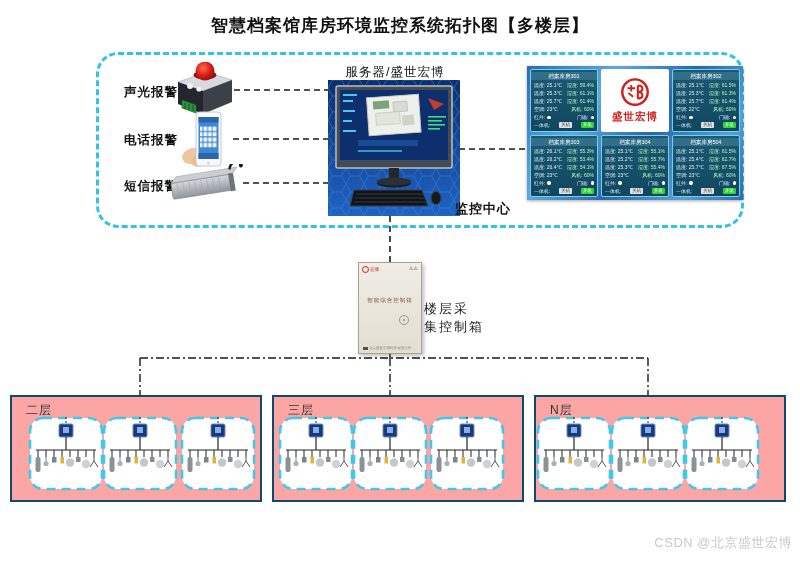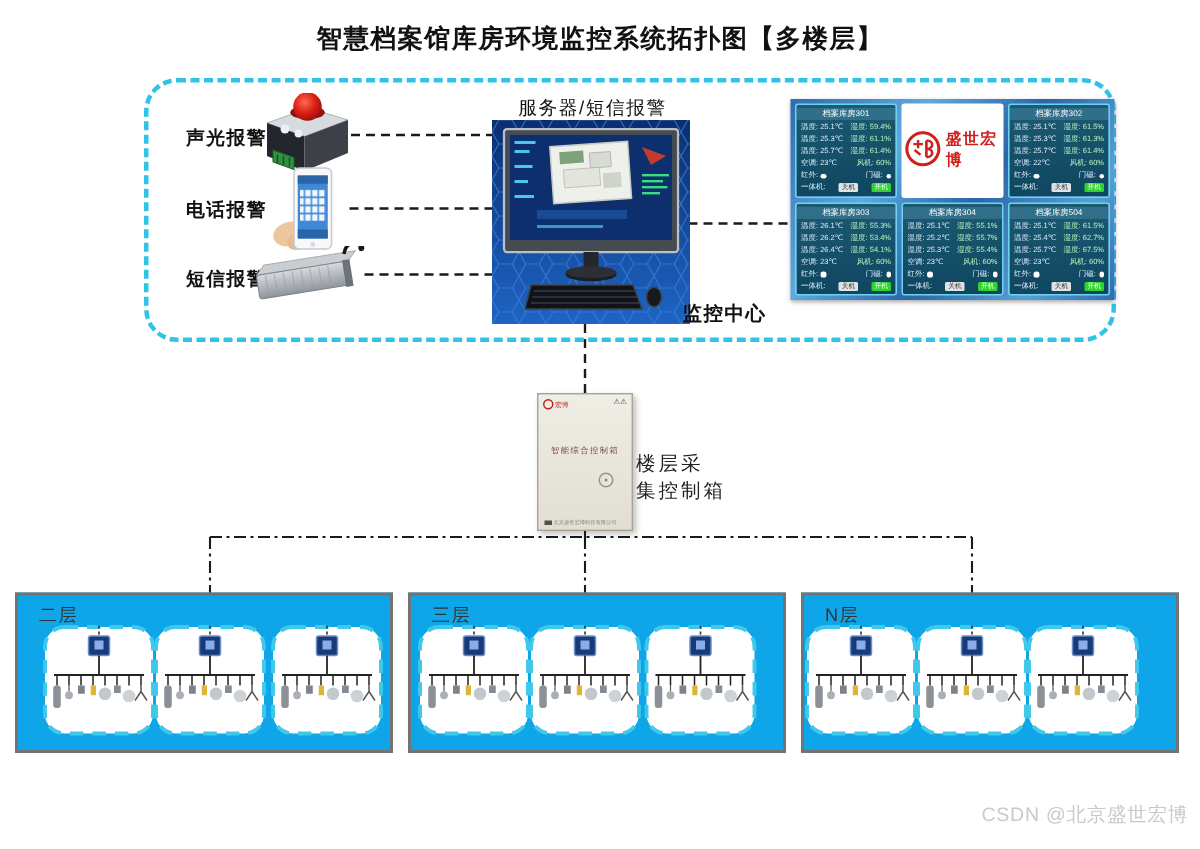--- a/index.html
+++ b/index.html
@@ -25,34 +25,34 @@
   .tile{position:relative;border-radius:2px;overflow:hidden;}
   .tile.panel{border:1px solid #6fd3ef;background:linear-gradient(#1c5a72,#0f4660);display:flex;flex-direction:column;justify-content:space-evenly;}
   .p-head{font-size:5.5px;line-height:8px;color:#fff;text-align:center;background:rgba(150,215,255,.18);white-space:nowrap;}
   .p-row{display:flex;justify-content:space-between;align-items:center;padding:0 3px;font-size:5px;line-height:6px;white-space:nowrap;}
   .pl{color:#dceefc;} .pr{color:#b7f5bd;}
   .grp{display:flex;align-items:center;gap:2px;}
   .dot{width:3.5px;height:3.5px;border-radius:50%;background:#fff;display:inline-block;}
   .btn{font-size:4.5px;line-height:6px;padding:0 2px;border-radius:1px;}
   .btn.off{background:#dfe3e6;color:#333;}
   .btn.on{background:#2ed32e;color:#fff;}
-  .tile.logo{background:#fff;display:flex;flex-direction:row;align-items:center;justify-content:center;gap:1px;}
+  .tile.logo{background:#fff;display:flex;flex-direction:column;align-items:center;justify-content:center;gap:1px;}
   .logo-text{color:#cf1f1a;font-weight:bold;font-size:10.5px;letter-spacing:1px;}
   
   .cabinet{left:358px;top:262px;width:64px;height:92px;background:linear-gradient(#f0ede5,#e2ded2);border:1px solid #a9a396;box-shadow:2px 2px 4px rgba(0,0,0,.25);box-sizing:border-box;}
   .cab-brand{position:absolute;left:3px;top:3px;font-size:4.5px;color:#c2221c;display:flex;align-items:center;gap:1px;}
   .cab-brand .ring{width:5px;height:5px;border:1px solid #c2221c;border-radius:50%;display:inline-block;}
   .cab-warn{position:absolute;right:3px;top:2px;font-size:5px;color:#555;}
   .cab-title{position:absolute;left:0;top:34px;width:100%;text-align:center;font-size:5.5px;color:#7a4a3c;letter-spacing:1px;}
   .cab-knob{position:absolute;right:12px;top:52px;width:8px;height:8px;border:1.5px solid #9a958a;border-radius:50%;background:#e8e4d9;}
   .cab-knob::after{content:"";position:absolute;left:2.5px;top:2.5px;width:2px;height:2px;border-radius:50%;background:#8a8478;}
   .cab-company{position:absolute;left:0;bottom:3px;width:100%;text-align:center;font-size:3.5px;color:#8a877e;white-space:nowrap;}
   .cab-mark{position:absolute;left:4px;bottom:3px;width:5px;height:3px;background:#55504a;}
   
-  .floor{top:395px;width:252px;height:107px;border:2px solid #737373;box-sizing:border-box;background:#0ea5e9;}
+  .floor{top:395px;width:252px;height:107px;border:2px solid #0c4a6e;box-sizing:border-box;background:#fca5a5;}
   .floor-lbl{position:absolute;left:14px;top:5px;font-size:12px;color:#333;letter-spacing:1px;}
   .floor-svg{position:absolute;inset:0;width:100%;height:100%;}
   
   .watermark{right:8px;bottom:6px;font-size:13px;color:#c9c9c9;letter-spacing:.5px;}
 </style>
 </head>
 <body>
 
 <svg width="0" height="0" style="position:absolute" aria-hidden="true">
   <defs>
@@ -188,21 +188,21 @@
           <line x1="40" y1="15" x2="40" y2="29"></line>
         <line x1="46" y1="15" x2="46" y2="29"></line>
           <line x1="52" y1="15" x2="52" y2="29"></line>
       </g>
       <rect x="62" y="13" width="5" height="18" fill="#6d737a"></rect>
       <path d="M64 9 C66 2 74 0 76 6" stroke="#15181c" stroke-width="2.4" fill="none"></path>
       <circle cx="76" cy="7" r="2" fill="#15181c"></circle>
     </g>
   </svg>
 
-  <div class="abs lbl server-lbl">服务器/短信报警</div>
+  <div class="abs lbl server-lbl">服务器/盛世宏博</div>
   <svg class="abs computer" viewBox="0 0 132 136">
     <defs>
       <linearGradient id="deskg" x1="0" y1="0" x2="0" y2="1">
         <stop offset="0" stop-color="#0a2f70"></stop>
           <stop offset="1" stop-color="#1e64c4"></stop>
       </linearGradient>
       <pattern id="hex" width="18" height="16" patternUnits="userSpaceOnUse">
         <path d="M4.5 0 L13.5 0 L18 8 L13.5 16 L4.5 16 L0 8 Z" fill="none" stroke="#3f7fd9" stroke-width="0.8" opacity="0.7"></path>
       </pattern>
     </defs>

